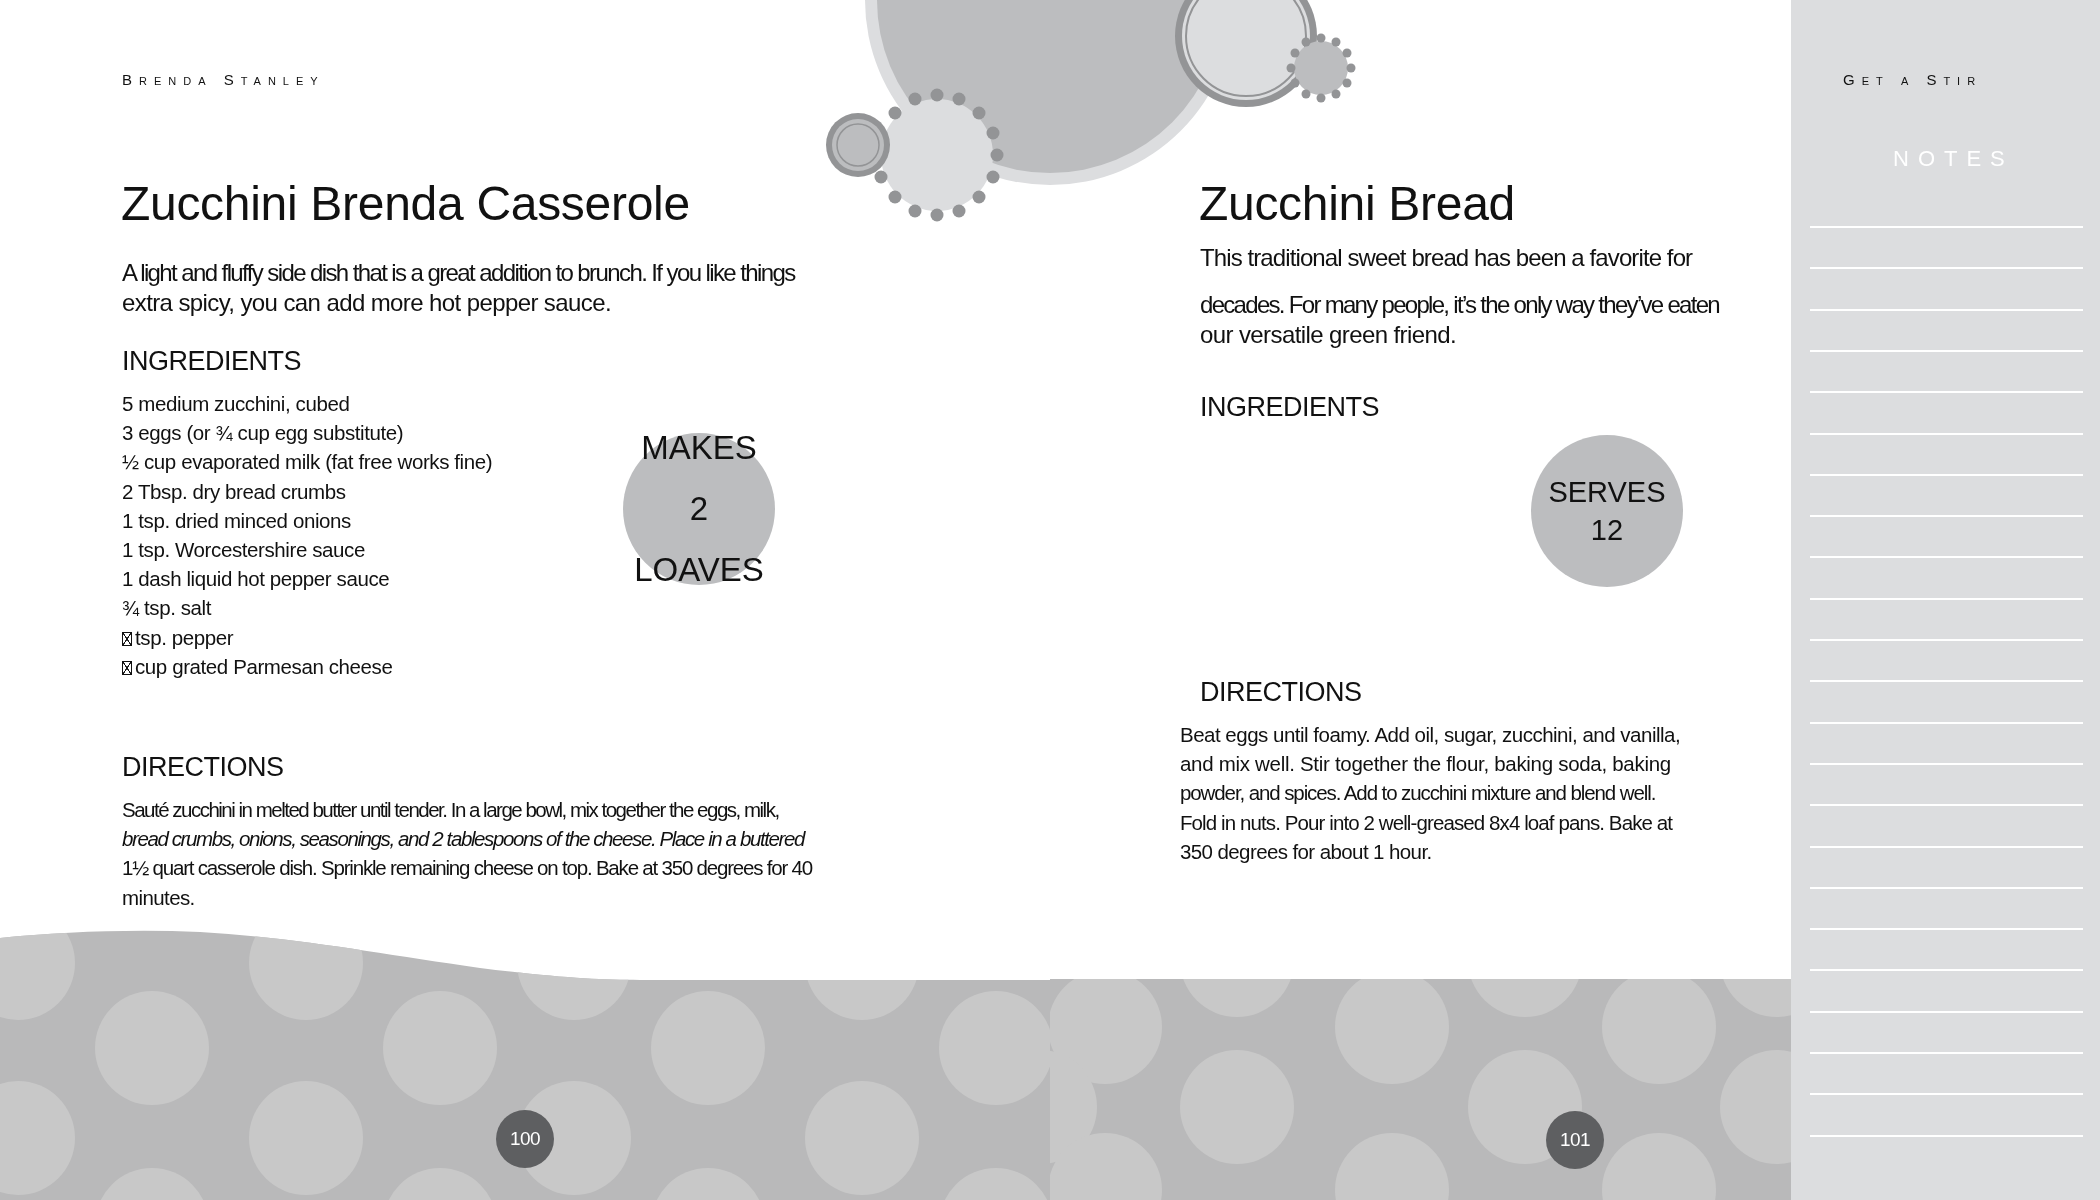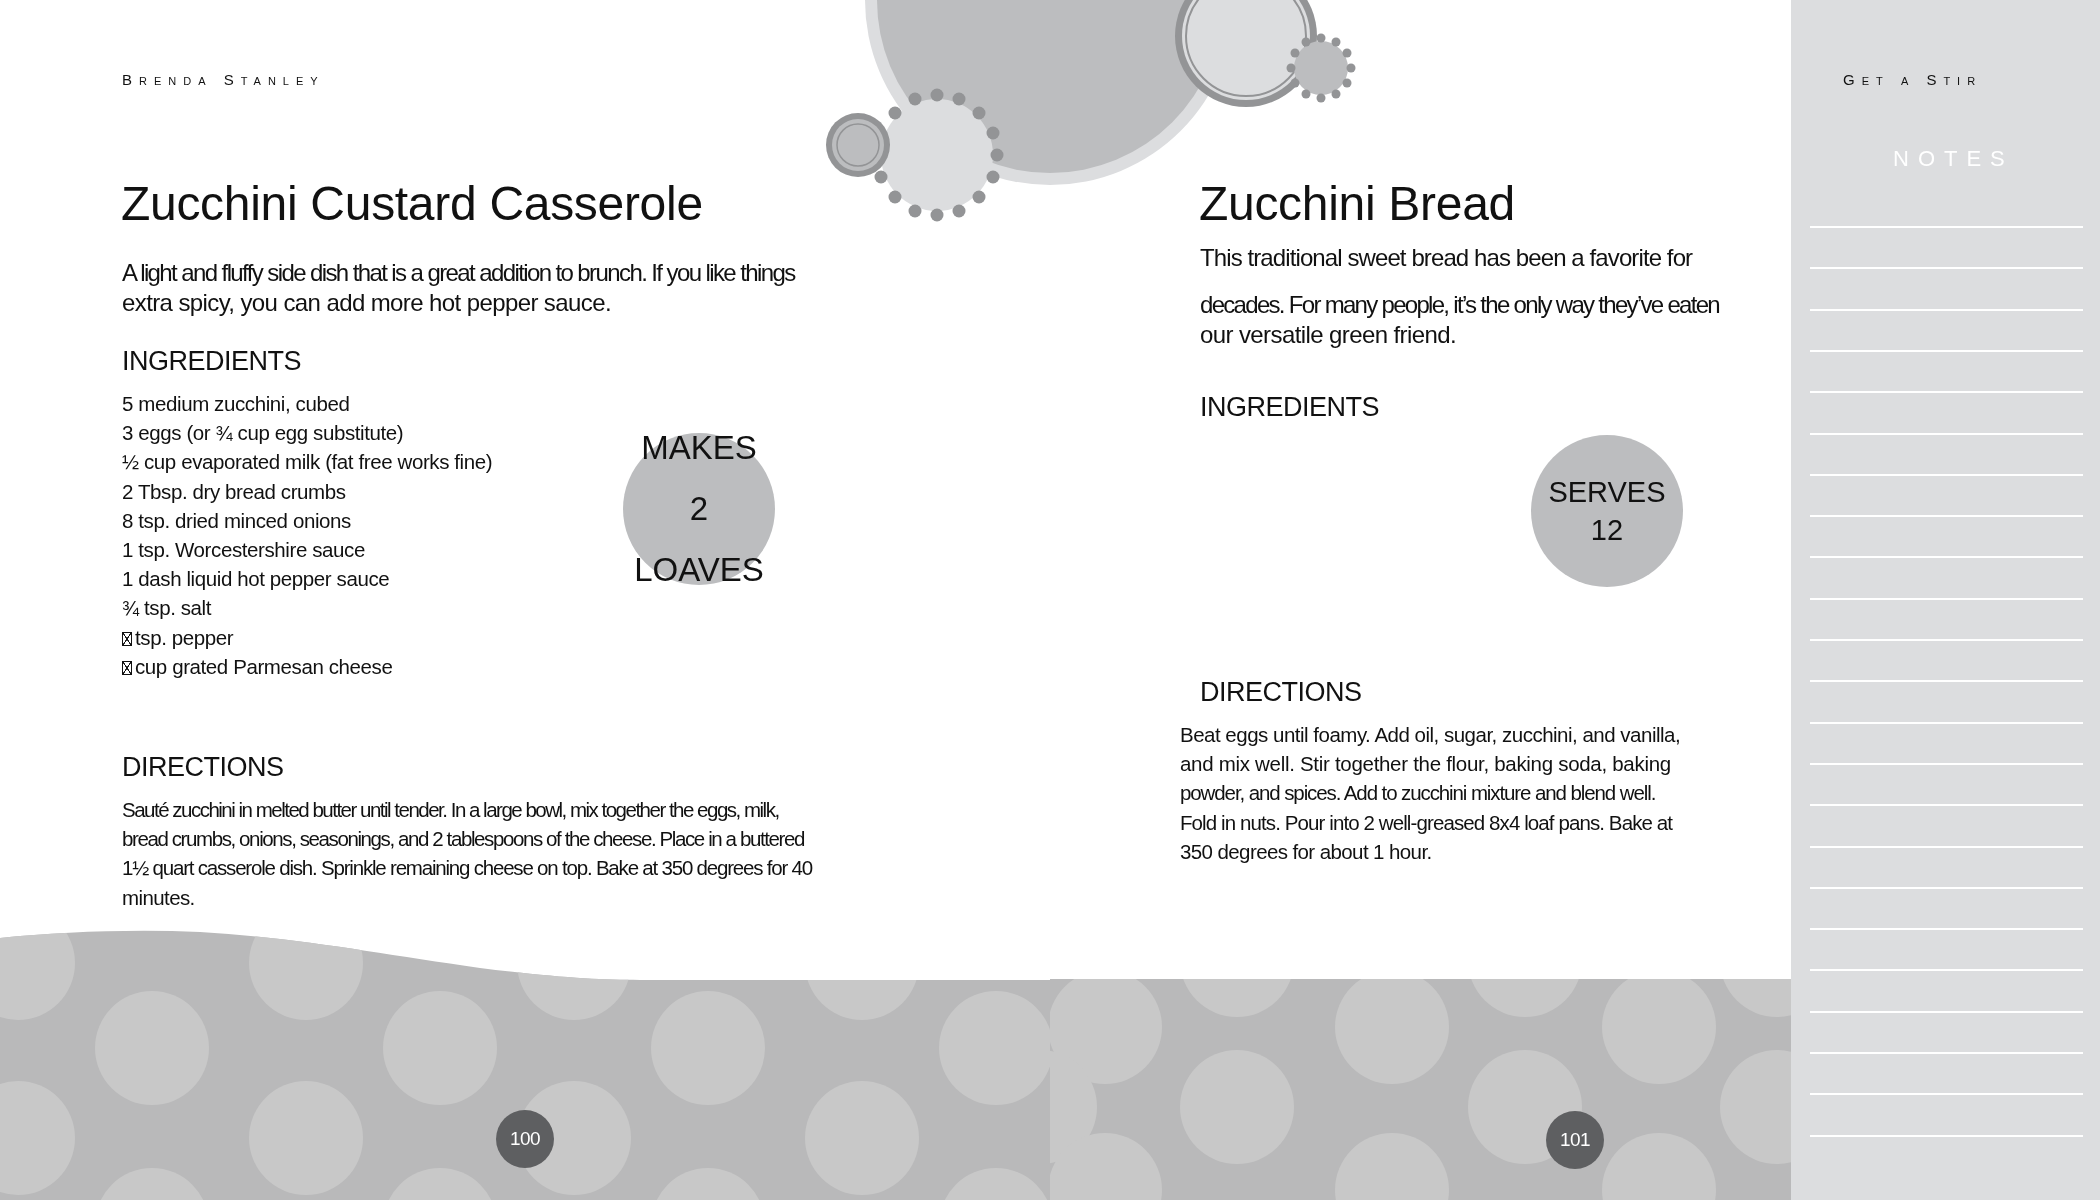--- a/index.html
+++ b/index.html
@@ -122,53 +122,53 @@
     </g>
   </g>
 
   <circle cx="858" cy="145" r="32" fill="#939496"></circle>
   <circle cx="858" cy="145" r="26" fill="#bcbdbf"></circle>
   <circle cx="858" cy="145" r="21" fill="none" stroke="#939496" stroke-width="1.5"></circle>
 </svg>
 
 <div class="running-head" style="left:122px; top:71px;">Brenda Stanley</div>
 
-<h1 class="title" style="left:121px; top:176px;">Zucchini Custard Casserole</h1>
+<h1 class="title" style="left:121px; top:176px;">Zucchini Brenda Casserole</h1>
 
 <div class="desc" style="left:122px; top:242px; width:790px;">
   <div style="letter-spacing:-1.6px; white-space:nowrap;margin-top:16px;">A light and fluffy side dish that is a great addition to brunch. If you like things</div>
   <div>extra spicy, you can add more hot pepper sauce.</div>
 </div>
 
 <h2 class="section-h" style="left:122px; top:346px;">INGREDIENTS</h2>
 
 <ul class="ing-list" style="left:122px; top:389px;">
   <li><span>5 medium zucchini, cubed</span></li>
   <li><span>3 eggs (or ¾ cup egg substitute)</span></li>
   <li><span>½ cup evaporated milk (fat free works fine)</span></li>
   <li><span>2 Tbsp. dry bread crumbs</span></li>
-  <li><span>8 tsp. dried minced onions</span></li>
+  <li><span>1 tsp. dried minced onions</span></li>
   <li><span>1 tsp. Worcestershire sauce</span></li>
   <li><span>1 dash liquid hot pepper sauce</span></li>
   <li><span>¾ tsp. salt</span></li>
   <li><span class="missing-glyph"></span><span>tsp. pepper</span></li>
   <li><span class="missing-glyph"></span><span>cup grated Parmesan cheese</span></li>
 </ul>
 
 <div class="yield" style="left:623px; top:433px; font-size:33px; line-height:30px;justify-content:space-between;">
   <span>MAKES</span>
   <span>2</span>
   <span>LOAVES</span>
 </div>
 
 <h2 class="section-h" style="left:122px; top:752px;">DIRECTIONS</h2>
 
 <div class="dir-text" style="left:122px; top:795px; width:800px;">
   <div style="letter-spacing:-1.5px; white-space:nowrap;">Sauté zucchini in melted butter until tender. In a large bowl, mix together the eggs, milk,</div>
-  <div style="letter-spacing:-1.4px; white-space:nowrap;">bread crumbs, onions, seasonings, and 2 tablespoons of the cheese. Place in a buttered</div>
+  <div style="letter-spacing:-1.4px; white-space:nowrap;font-style:italic;">bread crumbs, onions, seasonings, and 2 tablespoons of the cheese. Place in a buttered</div>
   <div style="letter-spacing:-1.2px; white-space:nowrap;">1½ quart casserole dish. Sprinkle remaining cheese on top. Bake at 350 degrees for 40</div>
   <div>minutes.</div>
 </div>
 
 <div class="page-num" style="left:496px; top:1110px;">100</div>
 
 <h1 class="title" style="left:1199px; top:176px;">Zucchini Bread</h1>
 
 <div class="desc" style="left:1200px; top:243px; width:560px;">
   <div style="white-space:nowrap; letter-spacing:-0.9px;">This traditional sweet bread has been a favorite for</div>

